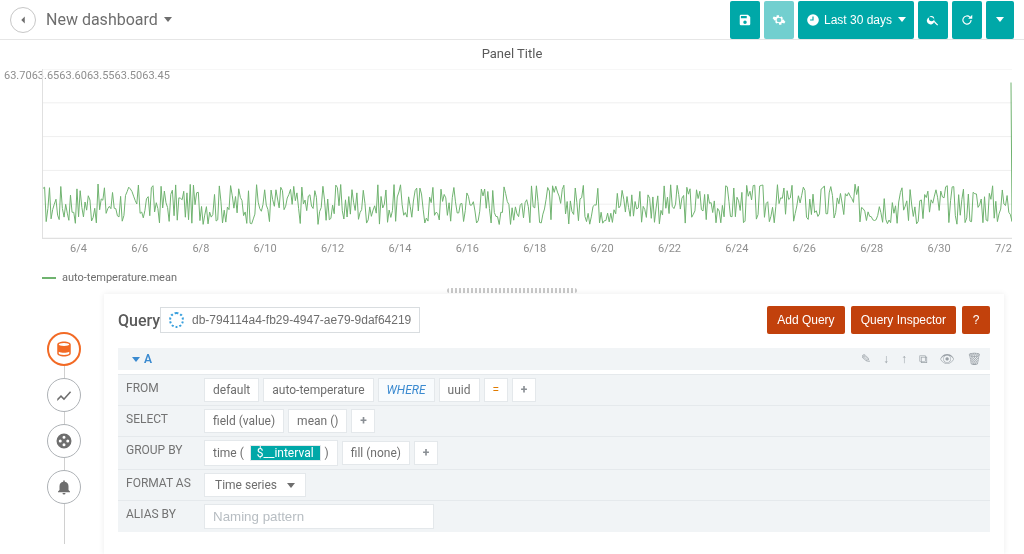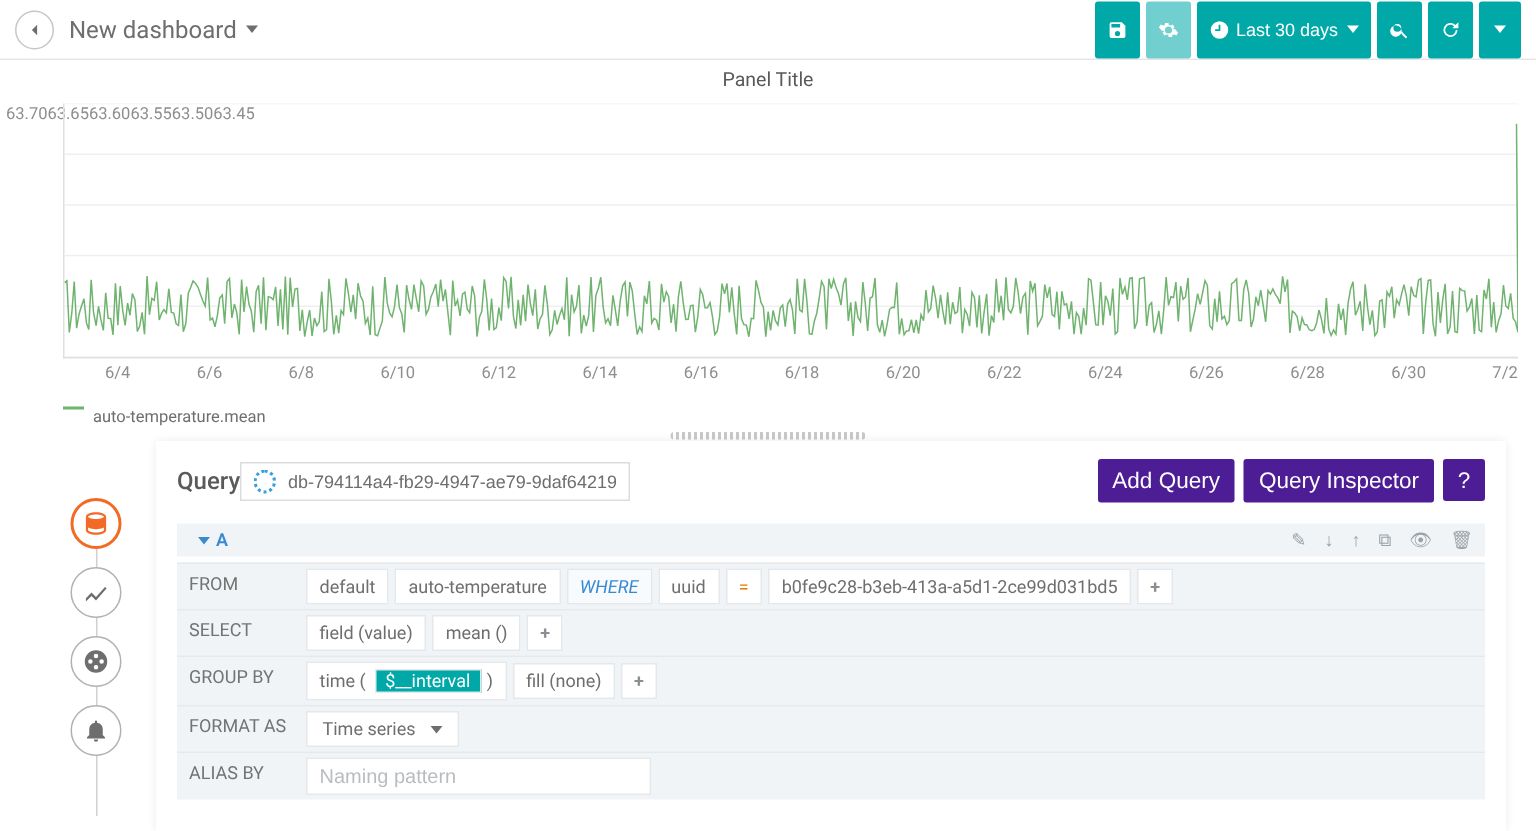--- a/index.html
+++ b/index.html
@@ -13,37 +13,37 @@
   .tb-btn svg { width:14px; height:14px; fill:#fff; }
   .caret-down { width:0; height:0; border-left:4px solid transparent; border-right:4px solid transparent; border-top:5px solid currentColor; display:inline-block; margin-left:6px; }
   .panel-title { text-align: center; font-size: 13px; color: #595959; padding: 6px 0 0 0; }
   .chart-area { position: relative; height: 210px; margin: 0 12px 0 42px; }
   .y-ticks { position:absolute; left:-38px; top:8px; bottom:32px; width:36px; display:flex; flex-direction:row; justify-content:space-between; }
   .y-ticks span { font-size:11px; color:#8e8e8e; text-align:right; }
   .x-ticks { position:absolute; left:28px; right:0; bottom:16px; display:flex; justify-content:space-between; }
   .x-ticks span { font-size:11px; color:#8e8e8e; }
   .plot { position:absolute; left:0; right:0; top:8px; bottom:32px; border-left:1px solid #e0e0e0; border-bottom:1px solid #e0e0e0; }
   .plot svg { width:100%; height:100%; display:block; }
-  .legend { font-size:11px; color:#6e6e6e; margin:0 0 4px 42px; display:flex; align-items:flex-start; gap:6px; }
+  .legend { font-size:11px; color:#6e6e6e; margin:0 0 4px 42px; display:flex; align-items:center; gap:6px; }
   .legend-swatch { width:14px; height:2px; background:#6fb36f; display:inline-block; }
   .resize-handle { width:130px; height:5px; margin: 2px auto 8px; background: repeating-linear-gradient(90deg,#c9c9c9,#c9c9c9 2px,transparent 2px,transparent 4px); border-radius:3px; cursor:ns-resize; }
   .editor-region { position:absolute; left:0; right:0; bottom:0; top:294px; }
   .side-rail { position:absolute; left:40px; top:38px; bottom:0; width:48px; display:flex; flex-direction:column; align-items:center; }
   .rail-line { position:absolute; top:16px; bottom:10px; left:50%; width:1px; background:#d0d0d0; z-index:0; }
   .rail-icon { width:34px; height:34px; border:1px solid #aeb2b6; border-radius:50%; display:flex; align-items:center; justify-content:center; background:#fff; margin-bottom:12px; z-index:1; color:#6e6e6e; cursor:pointer; }
   .rail-icon.active { border:2px solid #f26a25; color:#f26a25; }
   .rail-icon svg { width:18px; height:18px; fill:currentColor; }
   .editor-card { position:absolute; left:104px; right:20px; top:0; bottom:0; background:#fff; box-shadow:0 0 6px rgba(0,0,0,.08); padding:12px 14px 14px 14px; overflow:hidden; }
   .editor-head { display:flex; align-items:center; gap:0; margin-bottom:14px; }
   .editor-head h3 { font-size:16px; font-weight:500; color:#5a5a5a; }
   .ds-box { display:flex; align-items:center; border:1px solid #d9dde0; padding:4px 8px; gap:8px; width:260px; }
   .ds-box .ds-logo { width:16px; height:16px; border:2px dotted #3aa0dd; border-radius:50%; }
   .ds-box input { border:none; outline:none; font-size:12px; color:#6e6e6e; width:100%; }
   .head-buttons { margin-left:auto; display:flex; gap:6px; }
-  .gbtn { background:#4c1d95; color:#fff; border:none; font-size:15px; padding:6px 10px; cursor:pointer; border-radius:2px; }
+  .gbtn { background:#c2410c; color:#fff; border:none; font-size:12px; padding:6px 10px; cursor:pointer; border-radius:2px; }
   .gbtn.help { width:28px; padding:0; height:28px; display:flex; align-items:center; justify-content:center; }
   .query-row-head { background:#f1f4f6; display:flex; align-items:center; padding:4px 8px; font-size:12px; margin-bottom:4px; }
   .query-row-head .qlabel { color:#3a8ad0; font-weight:600; display:flex; align-items:center; gap:4px; cursor:pointer; }
   .query-row-head .tools { margin-left:auto; display:flex; gap:12px; color:#9aa1a7; }
   .query-row-head .tools span { cursor:pointer; }
   .builder { display:grid; grid-template-columns: 82px 1fr; font-size:12px; }
   .builder .lbl { background:#f1f4f6; color:#737373; padding:6px 8px; border-top:1px solid #e5e9ec; }
   .builder .cells { background:#f1f4f6; padding:3px 4px; border-top:1px solid #e5e9ec; display:flex; flex-wrap:wrap; gap:4px; align-items:center; }
   .seg { background:#fff; border:1px solid #e4e8eb; padding:4px 8px; color:#6e6e6e; cursor:pointer; display:inline-flex; align-items:center; gap:4px; }
   .seg.kw { color:#3a8ad0; background:#f8fbfd;font-style:italic; }
@@ -200,21 +200,20 @@
     </div>
 
     <div class="builder">
       <div class="lbl">FROM</div>
       <div class="cells">
         <span class="seg">default</span>
         <span class="seg">auto-temperature</span>
         <span class="seg kw">WHERE</span>
         <span class="seg">uuid</span>
         <span class="seg op">=</span>
-        <span class="seg">b0fe9c28-b3eb-413a-a5d1-2ce99d031bd5</span>
         <span class="seg plus">+</span>
       </div>
 
       <div class="lbl">SELECT</div>
       <div class="cells">
         <span class="seg">field (value)</span>
         <span class="seg">mean ()</span>
         <span class="seg plus">+</span>
       </div>
 

